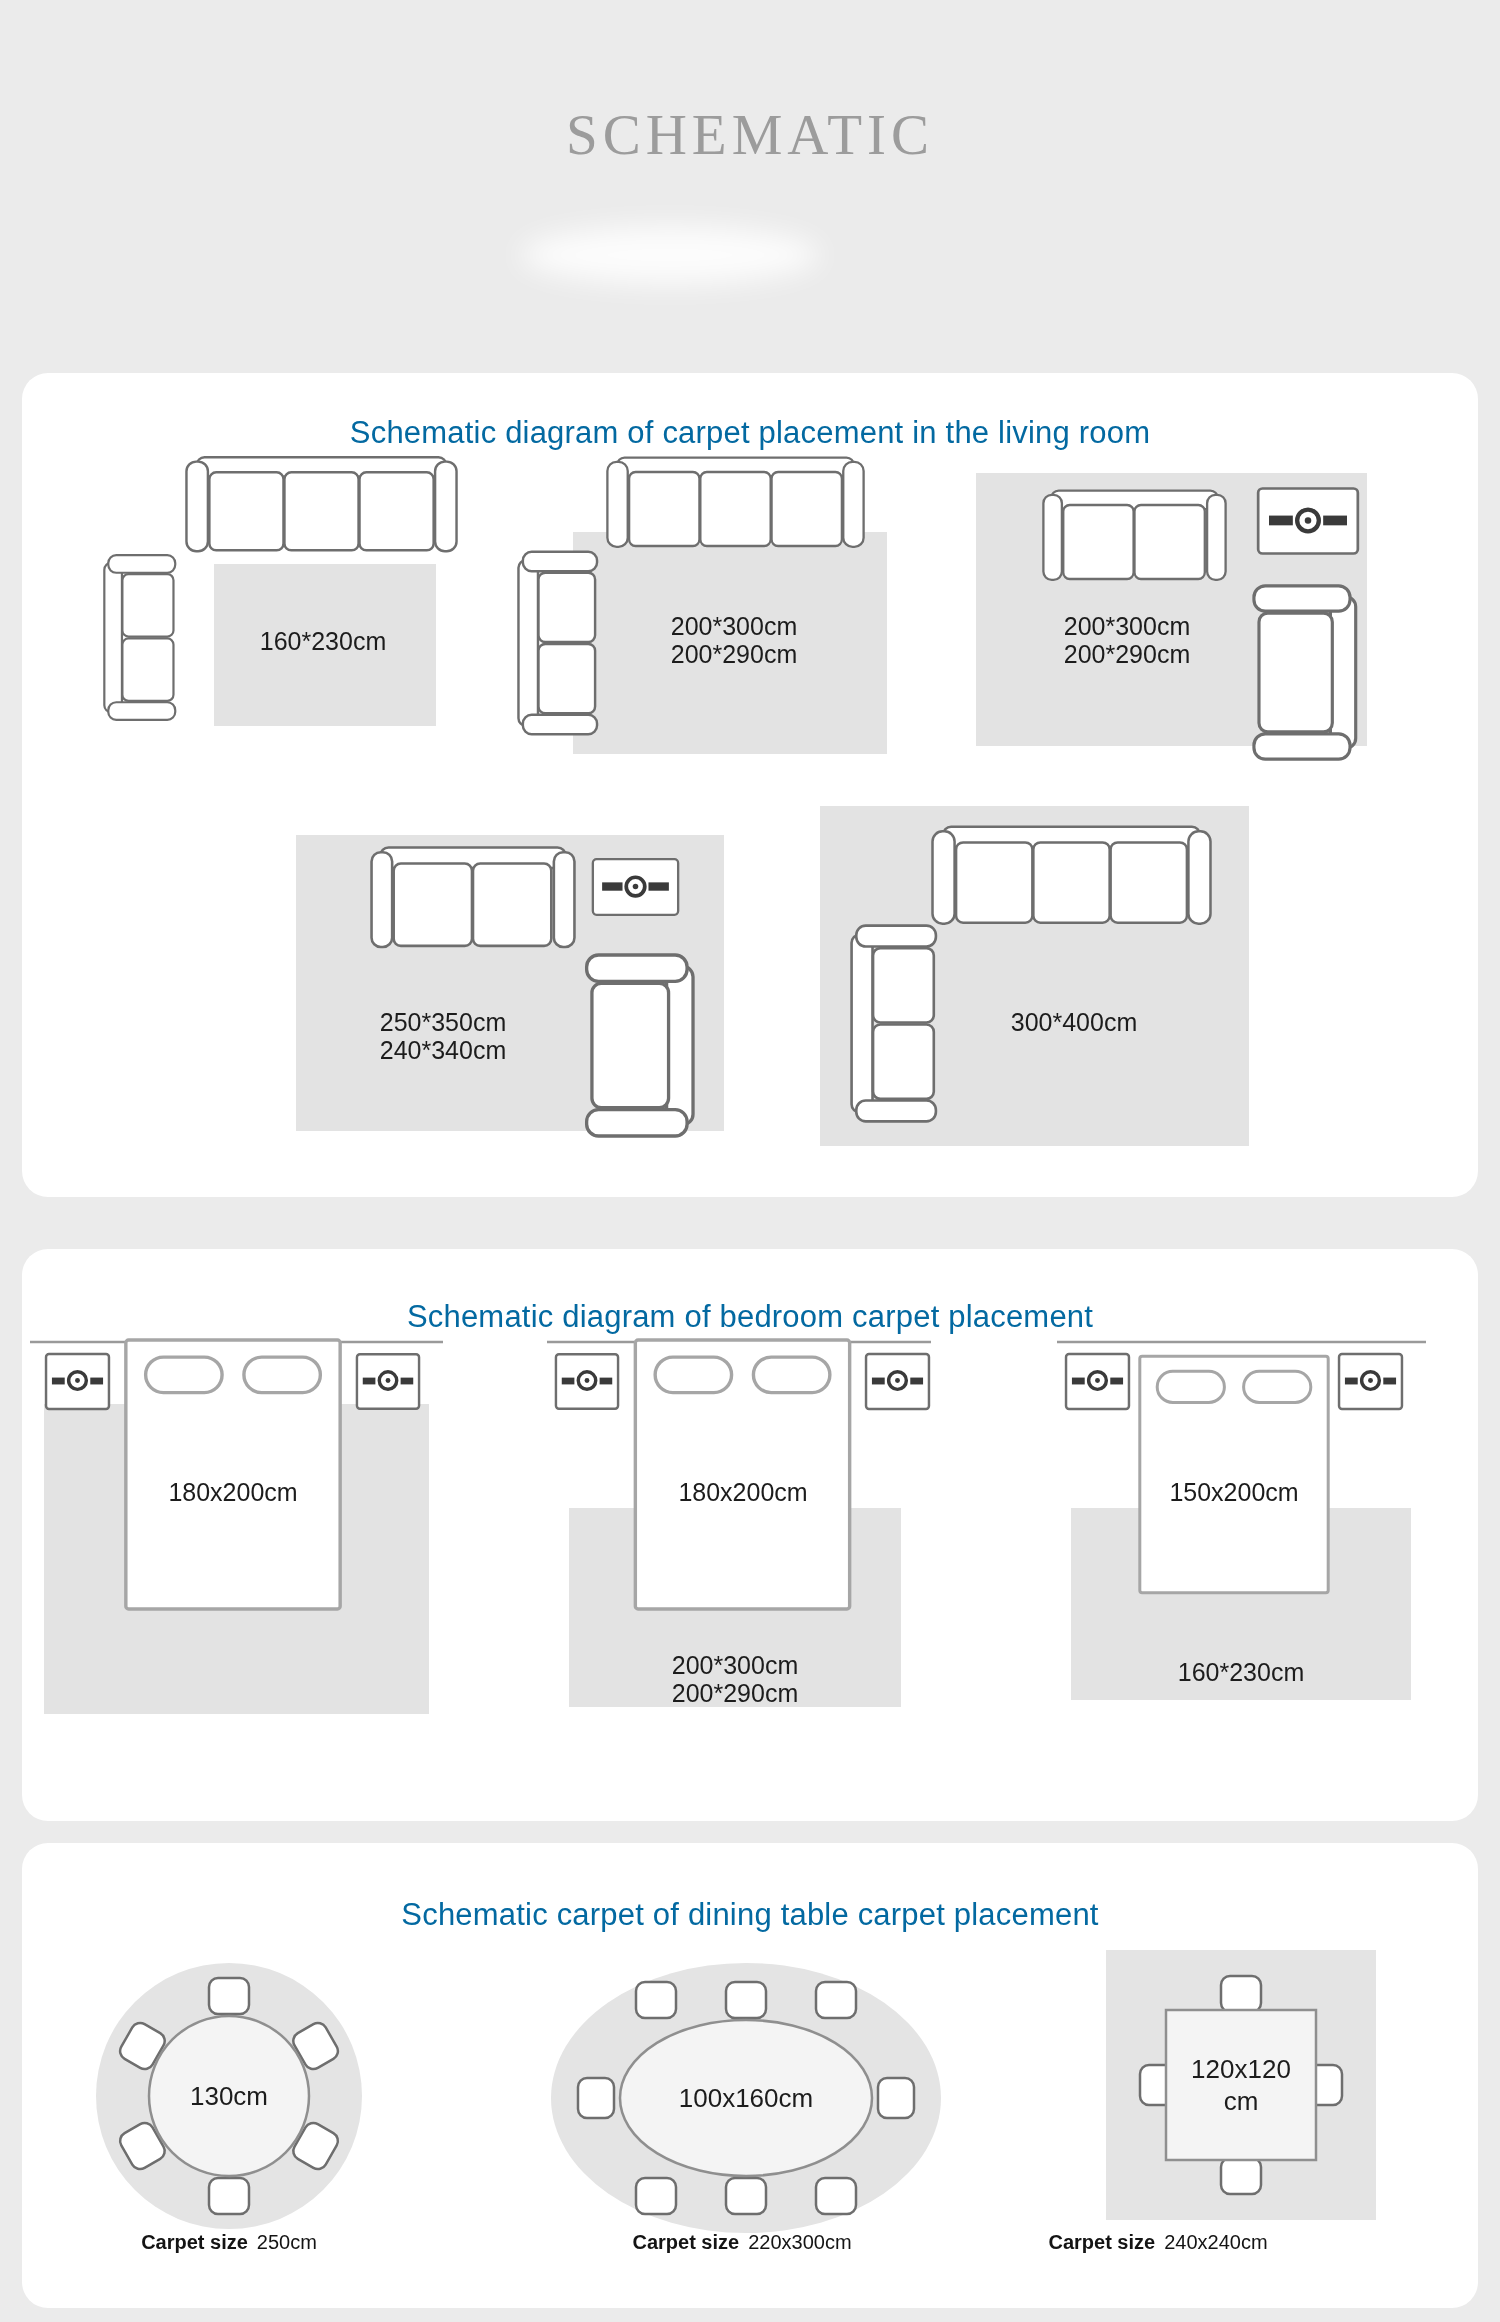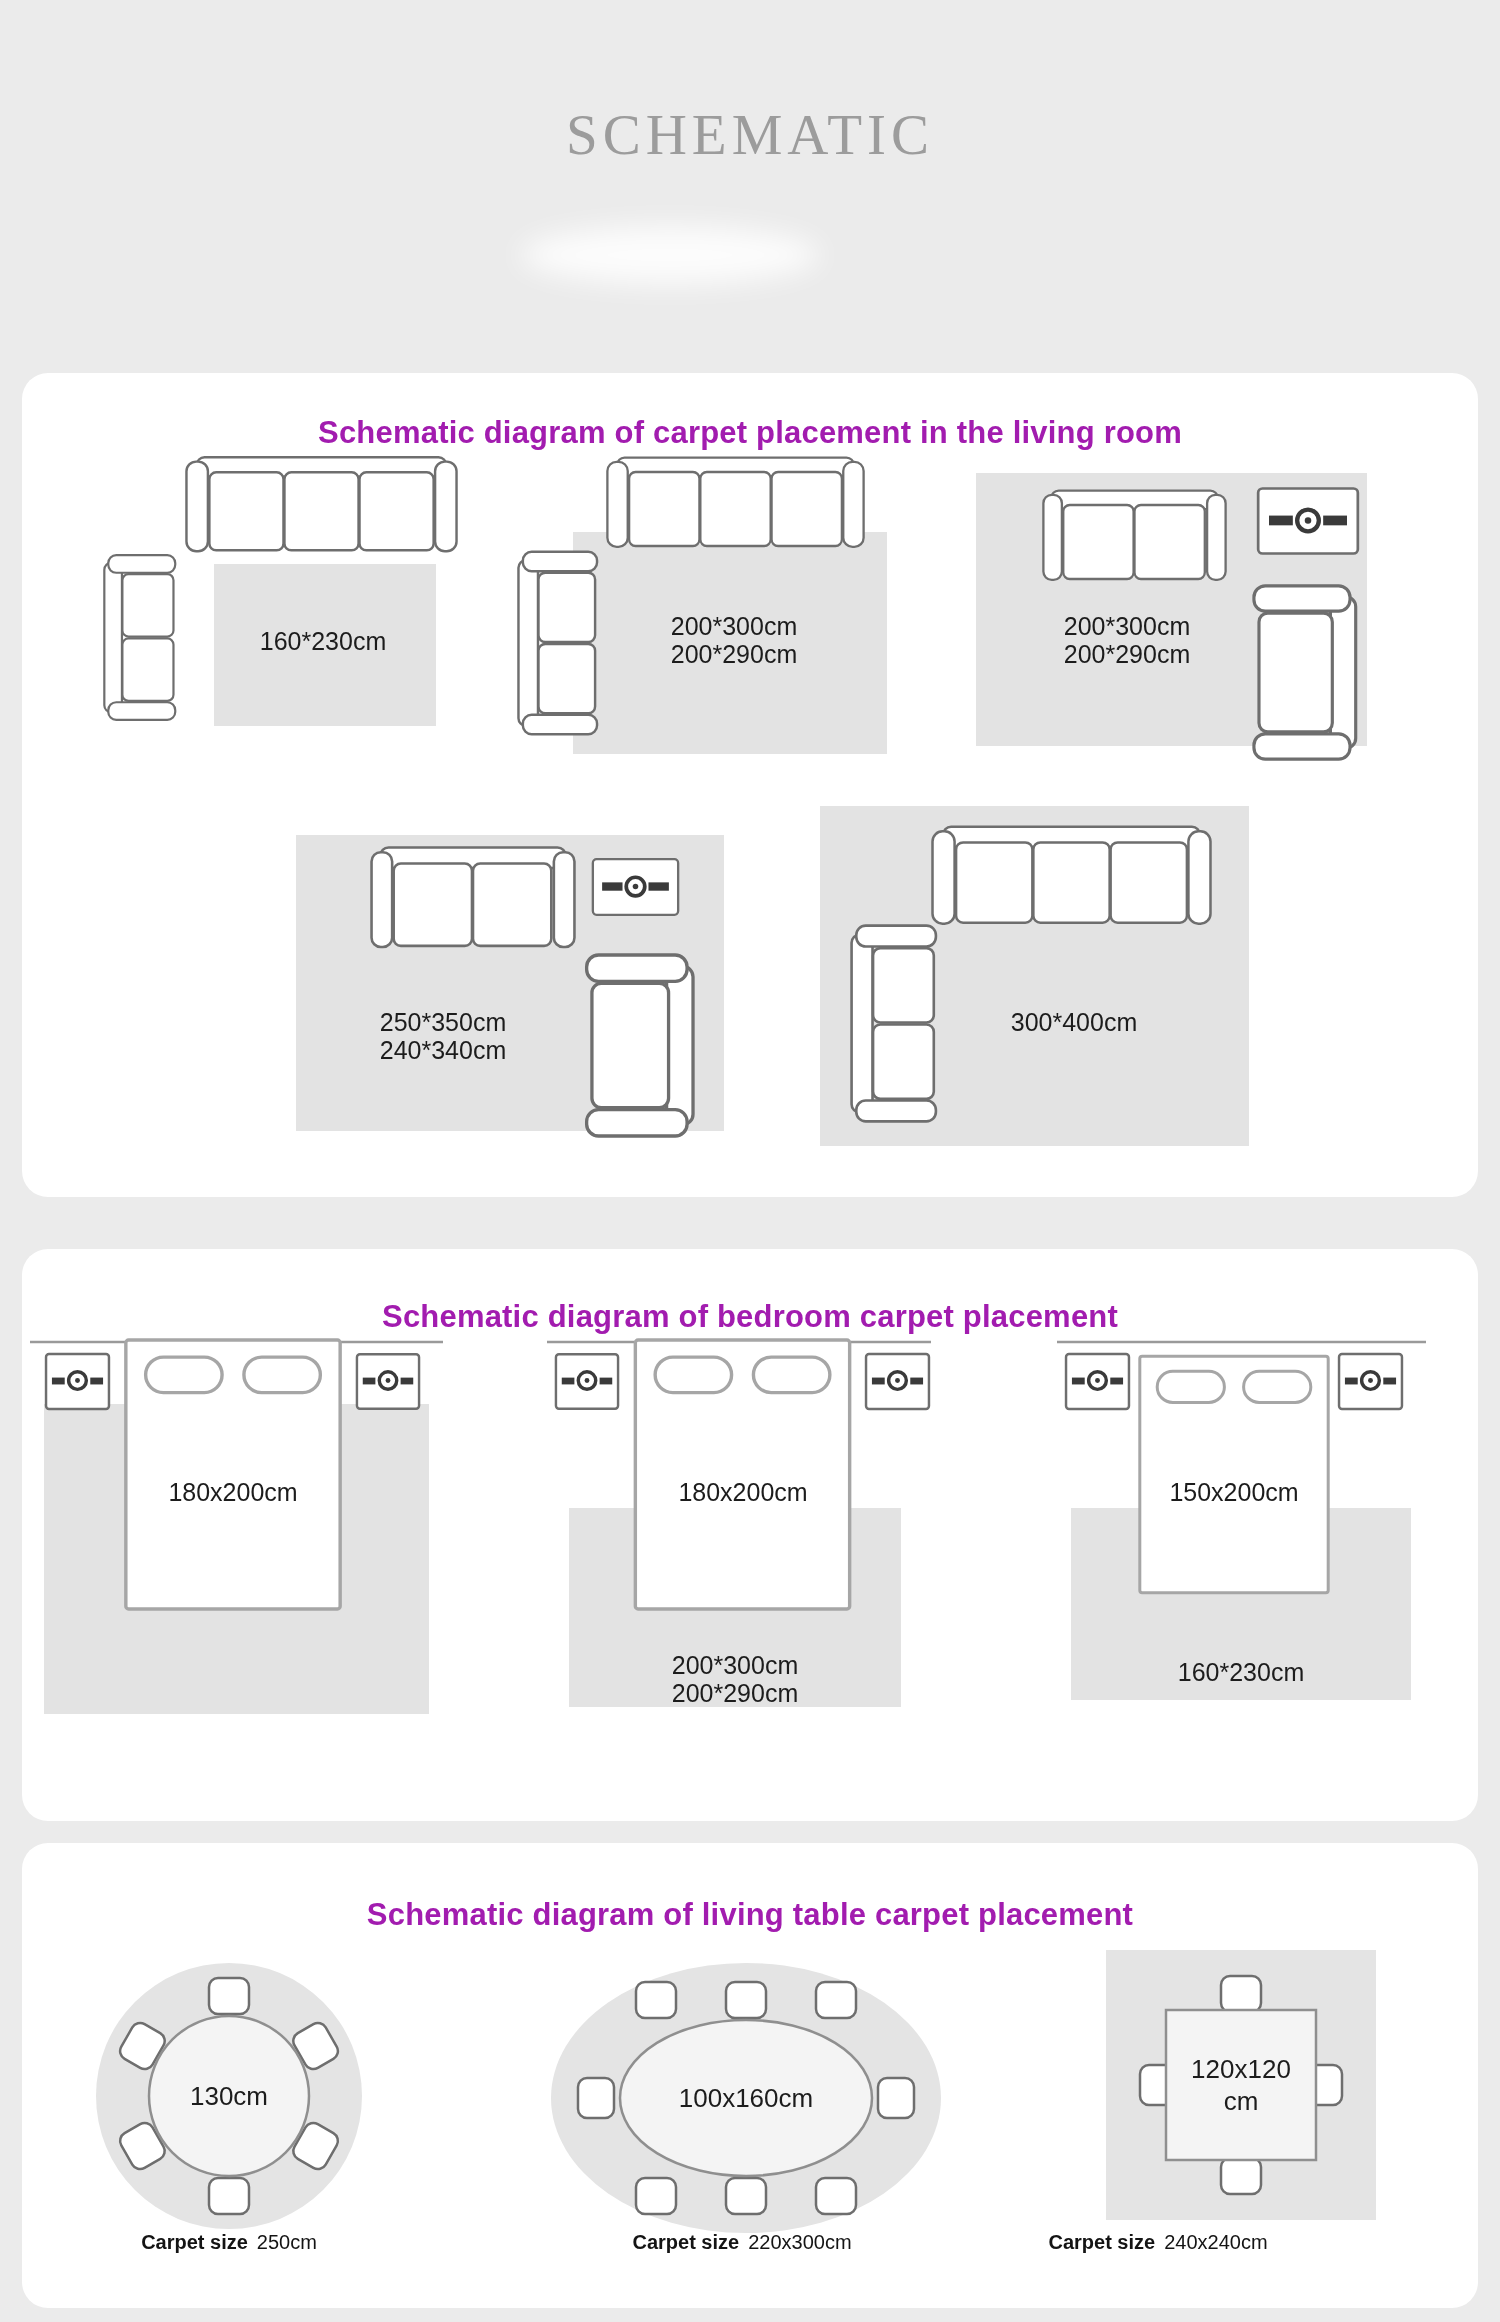--- a/index.html
+++ b/index.html
@@ -17,21 +17,21 @@
     position:absolute;left:520px;top:226px;width:300px;height:58px;
     background:rgba(255,255,255,.85);border-radius:50%;filter:blur(14px);
   }
   .card{
     position:absolute;left:22px;width:1456px;background:#ffffff;border-radius:26px;
   }
   #card-living{top:373px;height:824px}
   #card-bedroom{top:1249px;height:572px}
   #card-dining{top:1843px;height:465px}
   .card-heading{
-    text-align:center;font-weight:bold;color:#a21caf;font-size:31px;letter-spacing:.2px;
+    text-align:center;font-weight:normal;color:#0369a1;font-size:31px;letter-spacing:.2px;
   }
   #card-living .card-heading{padding-top:16px}
   #card-bedroom .card-heading{padding-top:24px}
   #card-dining .card-heading{padding-top:28px}
   .diagram{position:absolute}
   svg text{
     font-family:"Liberation Sans",sans-serif;font-size:25px;fill:#1c1c1c;text-anchor:middle;
   }
   text.lg{font-size:26px}
   .f{fill:#fff;stroke:#6e6e6e;stroke-width:2.5}
@@ -177,21 +177,21 @@
     <rect x="14" y="179" width="340" height="192" fill="#e3e3e3"></rect>
     <use href="#nightstand" x="7" y="23" width="67" height="59"></use>
     <use href="#nightstand" x="280" y="23" width="67" height="59"></use>
     <use href="#bed" x="81" y="9" width="192" height="273"></use>
     <text x="177" y="172">150x200cm</text>
     <text x="184" y="352">160*230cm</text>
   </svg>
 </section>
 
 <section class="card" id="card-dining">
-  <h2 class="card-heading">Schematic diagram of living table carpet placement</h2>
+  <h2 class="card-heading">Schematic carpet of dining table carpet placement</h2>
 
   <svg class="diagram" style="left:60px;top:110px" width="300" height="290" viewBox="0 0 300 290">
     <circle cx="147" cy="143" r="133" fill="#e4e4e4"></circle>
     <g transform="rotate(0 147 143)">
         <use href="#chair" x="125" y="23" width="44" height="40"></use>
       </g>
     <g transform="rotate(60 147 143)">
         <use href="#chair" x="125" y="23" width="44" height="40"></use>
       </g>
     <g transform="rotate(120 147 143)">

